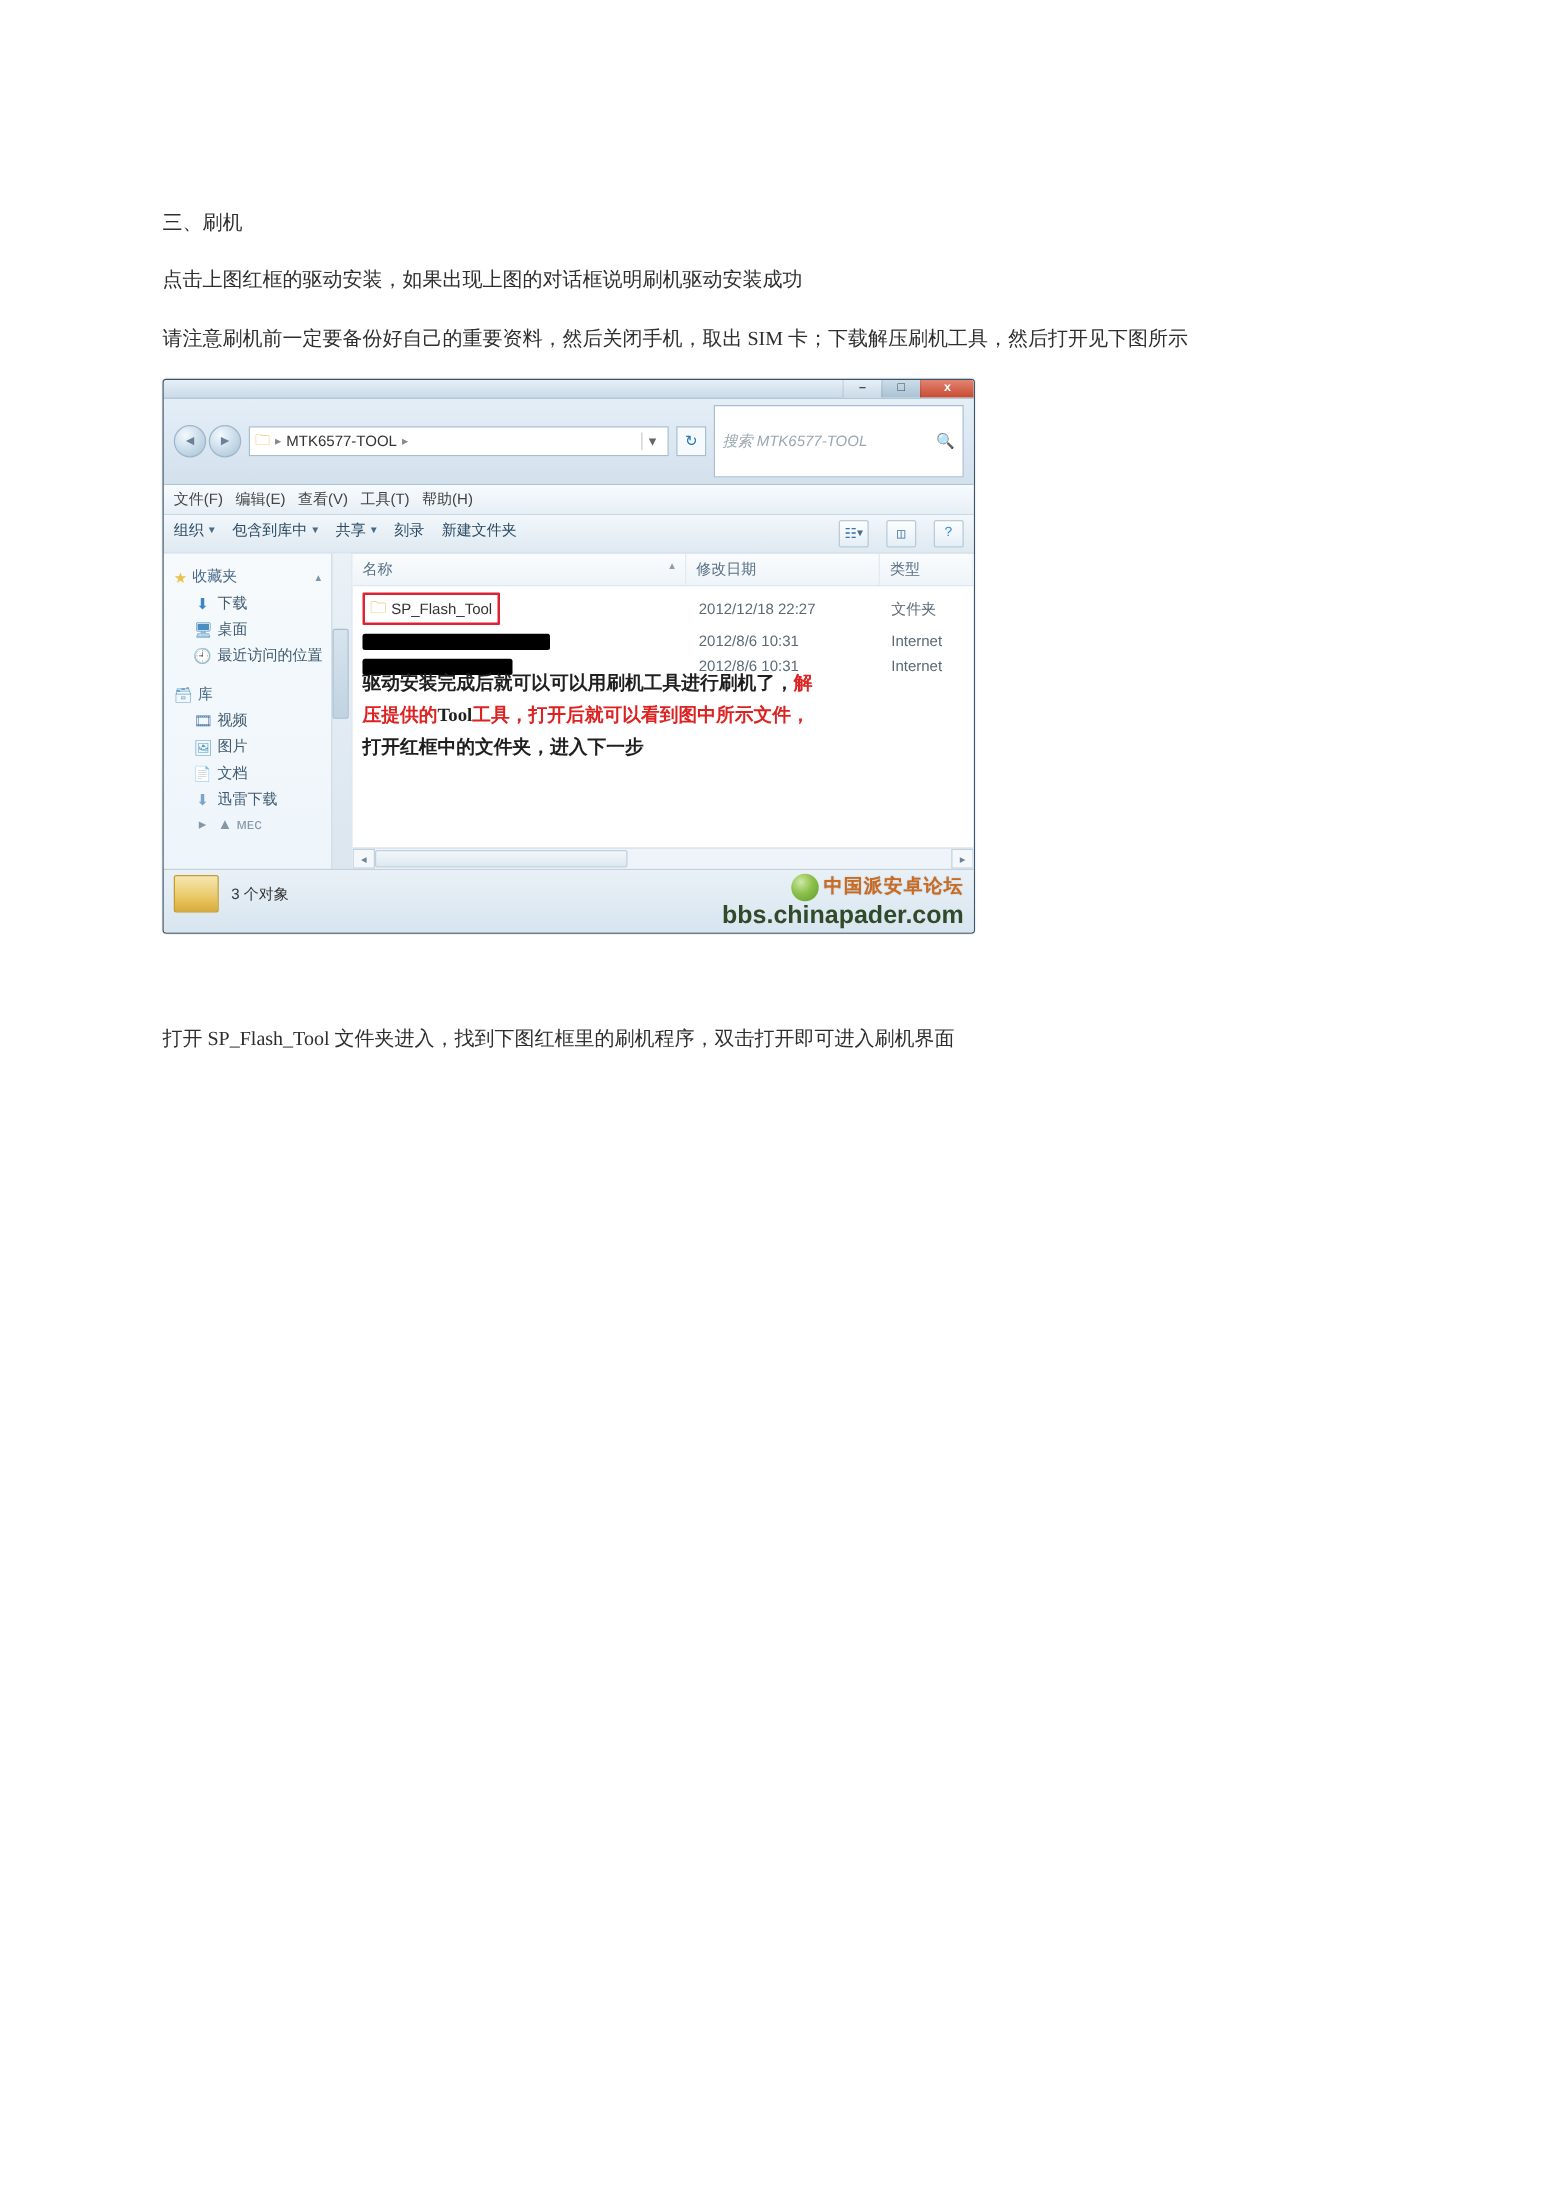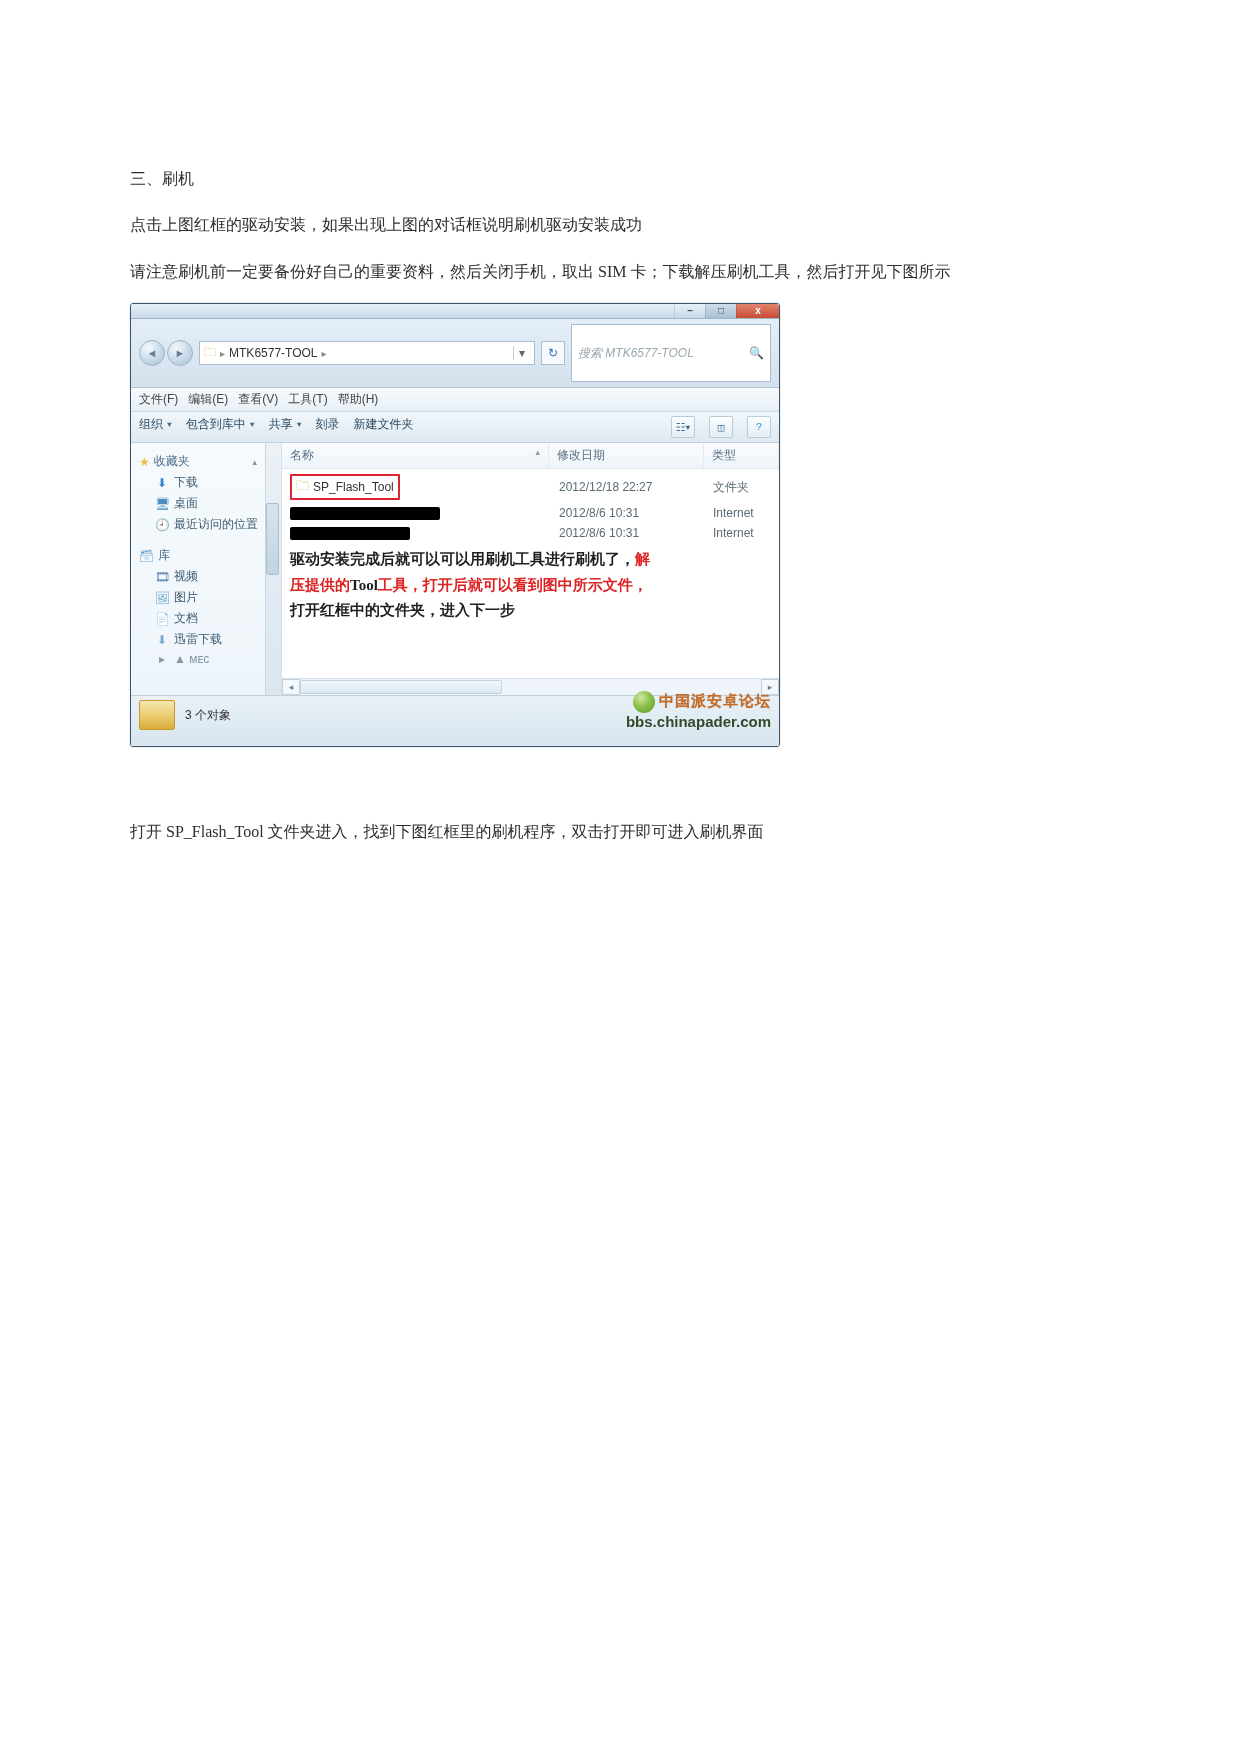--- a/index.html
+++ b/index.html
@@ -197,21 +197,21 @@
   .cell.type { width:58px; color:#5a6a74;}
   .folder-glyph { color:#e2b43a; font-size:13px; }
   .highlight {
     border:2px solid #d23; padding:0 4px; border-radius:1px;
     display:inline-flex; align-items:center; gap:4px;
   }
   .blackbar {
     display:inline-block; background:#000; height:13px; border-radius:2px;
   }
   .overlay-note {
-    position:absolute; left:8px; top:104px; right:10px;
+    position:absolute; left:8px; top:92px; right:10px;
     color:#d22; font-weight:bold; line-height:1.7;
     font-family:"SimSun","宋体",serif; font-size:15px;
   }
   .overlay-note .black { color:#1f1f1f; }
   
   .hscroll {
     height:16px; border-top:1px solid #d6e0e8;
     background:#eef4f9; display:flex; align-items:center;
   }
   .hscroll .arrow {
@@ -233,27 +233,27 @@
     border-top:1px solid #c1d1dd;
     position:relative;
   }
   .statusbar .big-icon {
     width:34px;height:28px;
     background: linear-gradient(to bottom,#f6e7b1,#e9c867 60%,#d9ab3a);
     border:1px solid #c79a2d; border-radius:2px;
     margin-right:10px;
   }
   .watermark {
-    position:absolute; right:8px; bottom:16px;
+    position:absolute; right:8px; bottom:2px;
     text-align:right;
   }
   .watermark .line1 { color:#7fb23a; font-weight:bold; letter-spacing:1px; font-size:15px;
      text-shadow: 0 0 1px rgba(0,0,0,0.3);}
   .watermark .line1 .cn { color:#cc6a1f; }
-  .watermark .line2 { color:#314a2a; font-weight:bold; font-size:15px; }
+  .watermark .line2 { color:#314a2a; font-weight:bold; font-size:20px; }
   .watermark .ball {
     display:inline-block; width:22px;height:22px; border-radius:50%;
     background: radial-gradient(circle at 35% 30%, #cfe8a5 0%, #8cc04a 45%, #5f9a2d 100%);
     vertical-align:middle; margin-right:4px;
   }
   
   .closing { margin-top: 70px; }
 </style>
 </head>
 <body>

